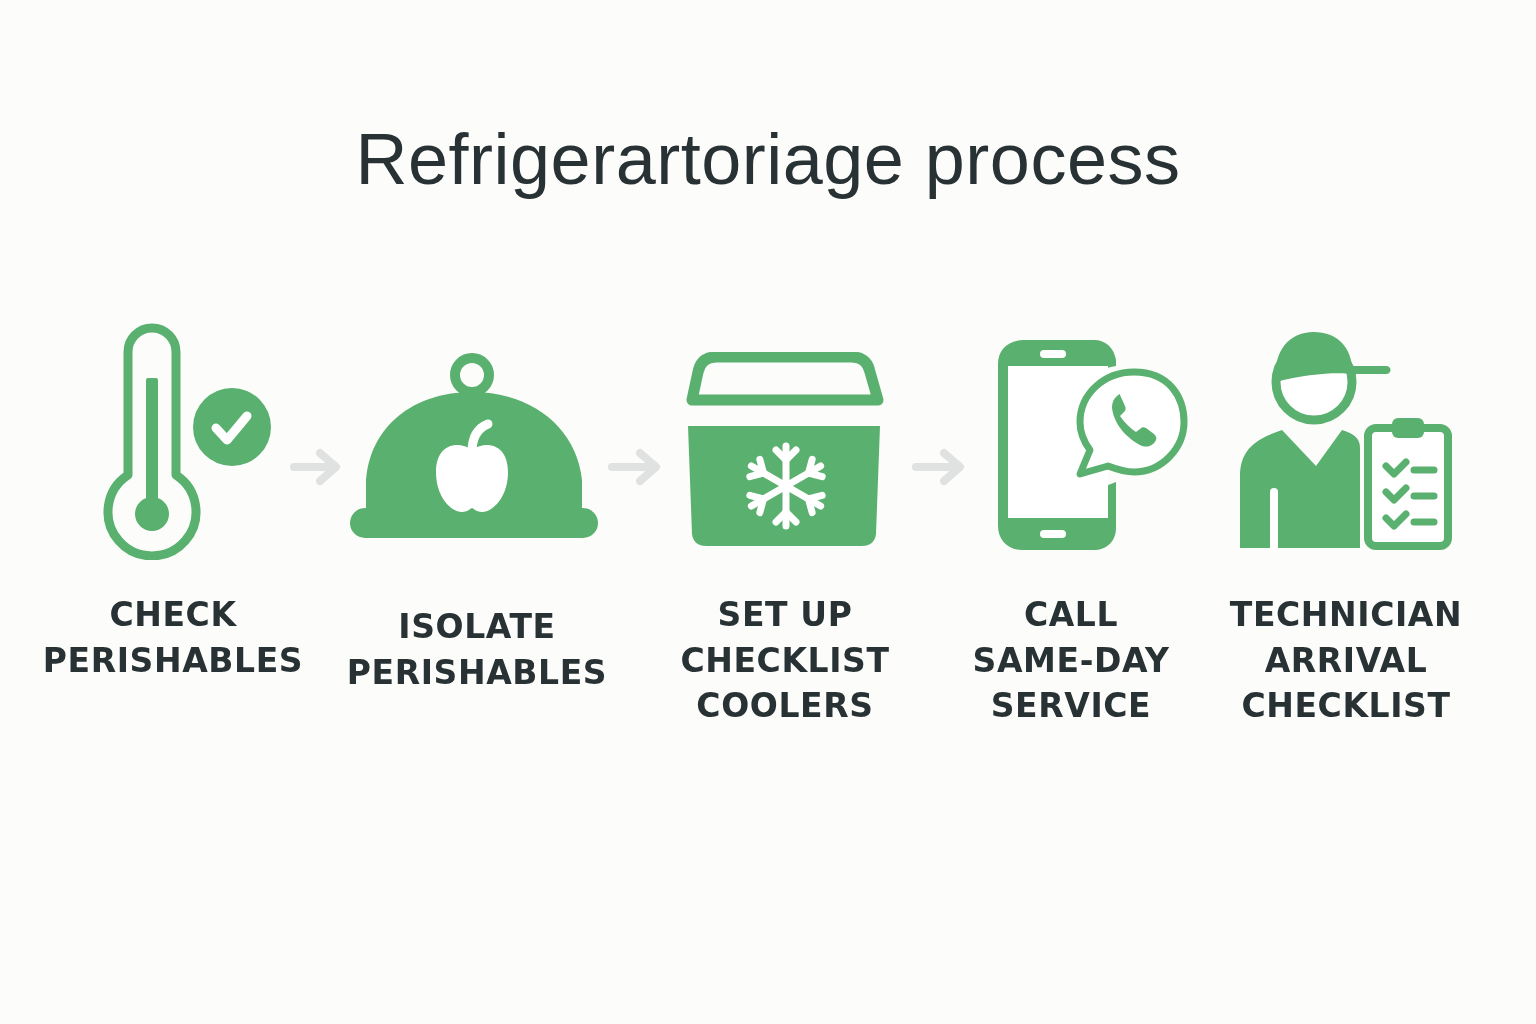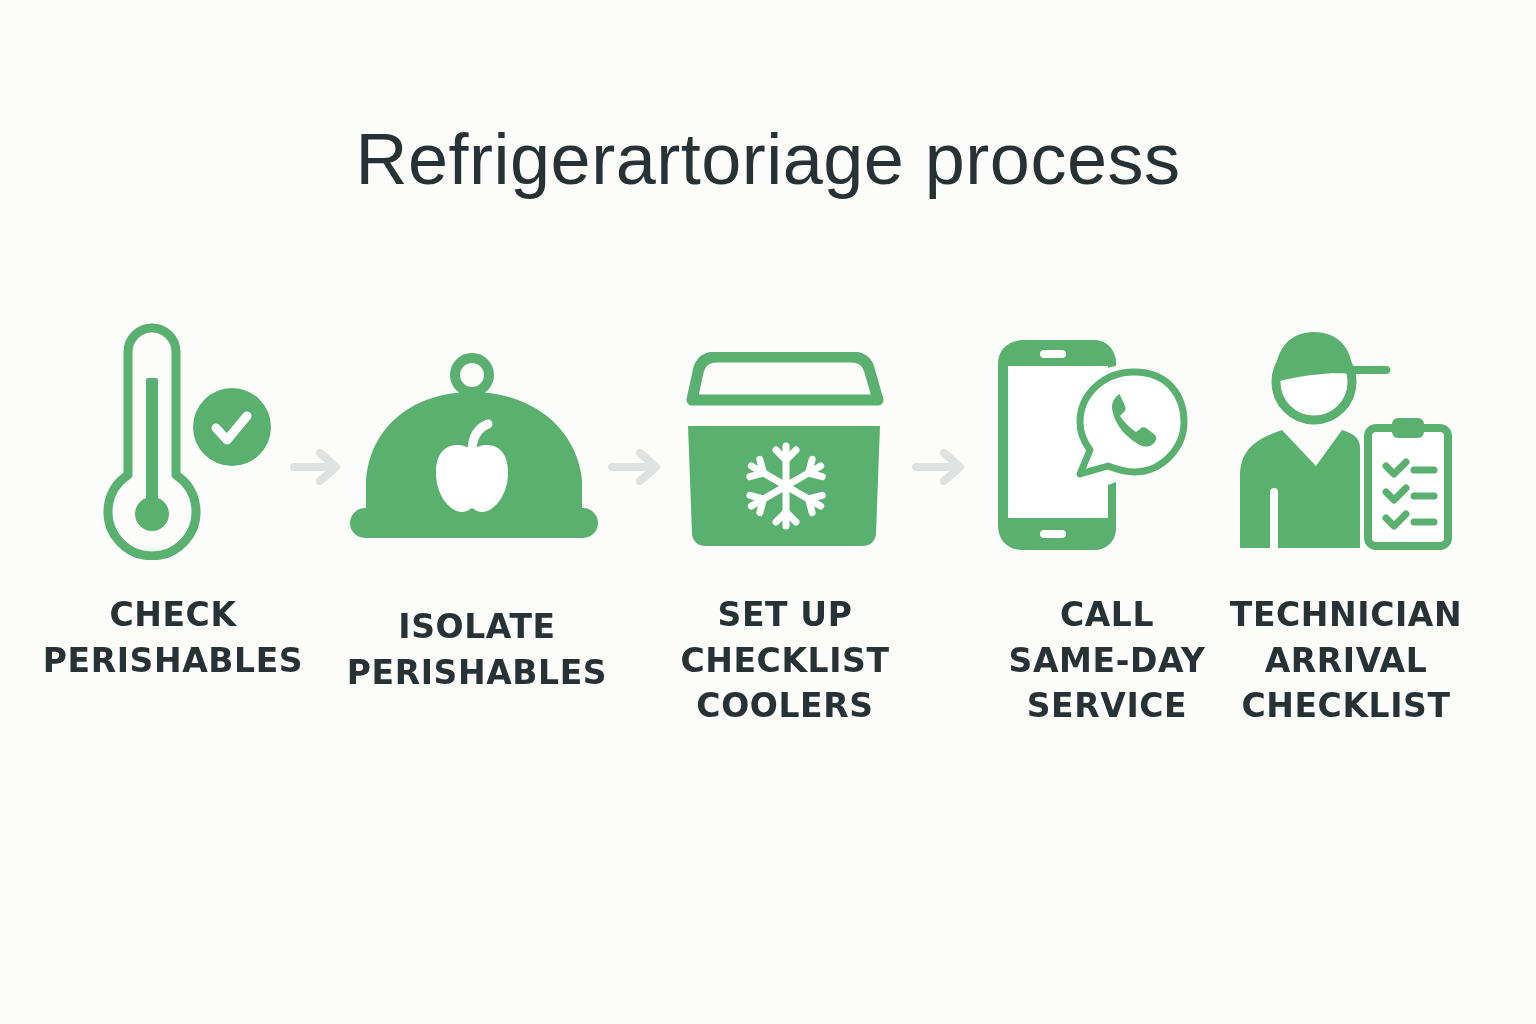--- a/index.html
+++ b/index.html
@@ -120,20 +120,20 @@
     </svg>
   </div>
 
   <div class="label" style="left:20px;top:592px;width:306px;">CHECK
 PERISHABLES</div>
   <div class="label" style="left:330px;top:578px;width:294px;margin-top:26px;">ISOLATE
 PERISHABLES</div>
   <div class="label" style="left:640px;top:592px;width:290px;">SET UP
 CHECKLIST
 COOLERS</div>
-  <div class="label" style="left:976px;top:592px;width:262px;">CALL
+  <div class="label" style="left:940px;top:592px;width:262px;">CALL
 SAME-DAY
 SERVICE</div>
   <div class="label" style="left:1210px;top:592px;width:272px;">TECHNICIAN
 ARRIVAL
 CHECKLIST</div>
 
 </div>
 
 </body></html>

